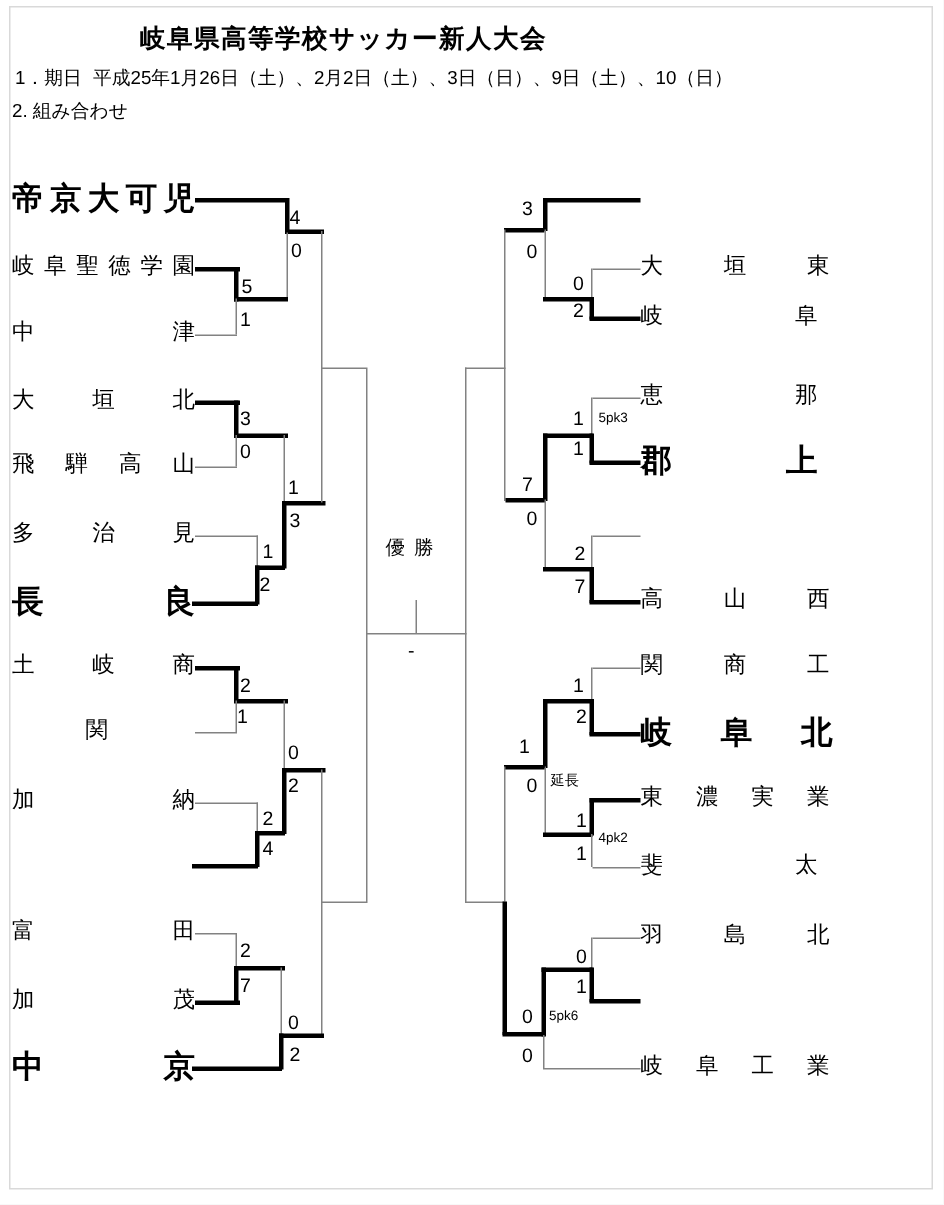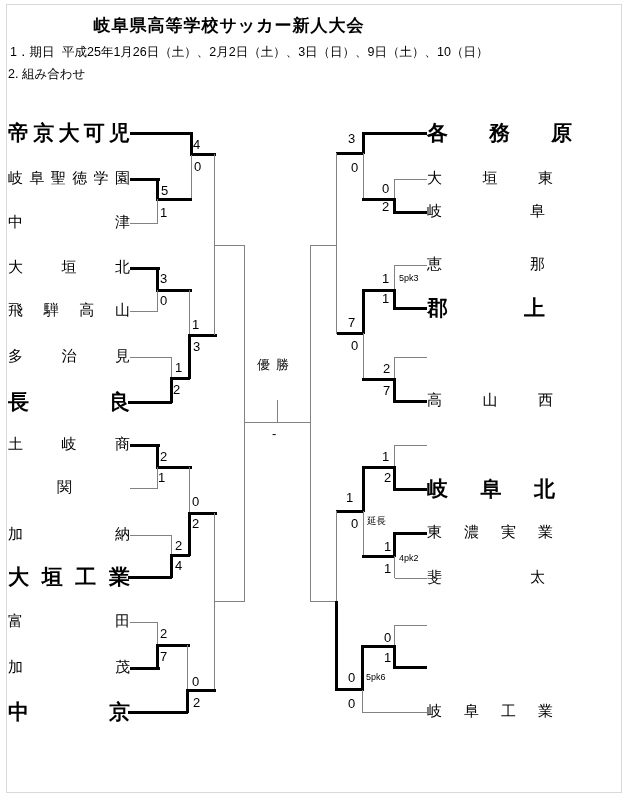--- a/index.html
+++ b/index.html
@@ -41,34 +41,34 @@
   <div class="tb ln" style="top:121px">帝京大可児</div>
   <div class="tn ln" style="top:170px">岐阜聖徳学園</div>
   <div class="tn ln" style="top:214px">中津</div>
   <div class="tn ln" style="top:259px">大垣北</div>
   <div class="tn ln" style="top:302px">飛騨高山</div>
   <div class="tn ln" style="top:348px">多治見</div>
   <div class="tb ln" style="top:390px">長良</div>
   <div class="tn ln" style="top:436px">土岐商</div>
   <div class="tn" style="left:57px;top:479px">関</div>
   <div class="tn ln" style="top:526px">加納</div>
-  <div class="tb ln" style="top:565px">大垣工業</div>
   <div class="tn ln" style="top:613px">富田</div>
   <div class="tn ln" style="top:659px">加茂</div>
   <div class="tb ln" style="top:700px">中京</div>
 
-  <div class="tb rn" style="top:121px;width:145px">各務原</div>
   <div class="tn rn" style="top:170px">大垣東</div>
   <div class="tn rn" style="top:203px;width:118px">岐阜</div>
   <div class="tn rn" style="top:256px;width:118px">恵那</div>
   <div class="tb rn" style="top:296px;width:118px">郡上</div>
   <div class="tn rn" style="top:392px">高山西</div>
+  <div class="tn rn" style="top:436px">関商工</div>
   <div class="tb rn" style="top:477px;width:128px">岐阜北</div>
   <div class="tn rn" style="top:524px">東濃実業</div>
   <div class="tn rn" style="top:569px;width:118px">斐太</div>
+  <div class="tn rn" style="top:616px">羽島北</div>
   <div class="tn rn" style="top:703px">岐阜工業</div>
 
   <i class="hb" style="left:130px;top:132px;width:62px"></i>
   <i class="vb" style="left:190px;top:132px;height:23px"></i>
   <i class="hb" style="left:190px;top:153px;width:26px"></i>
   <i class="vl" style="left:191px;top:155px;height:44px"></i>
   <i class="hb" style="left:130px;top:178px;width:30px"></i>
   <i class="vb" style="left:156px;top:178px;height:23px"></i>
   <i class="hb" style="left:156px;top:198px;width:36px"></i>
   <i class="hl" style="left:130px;top:223px;width:28px"></i>

